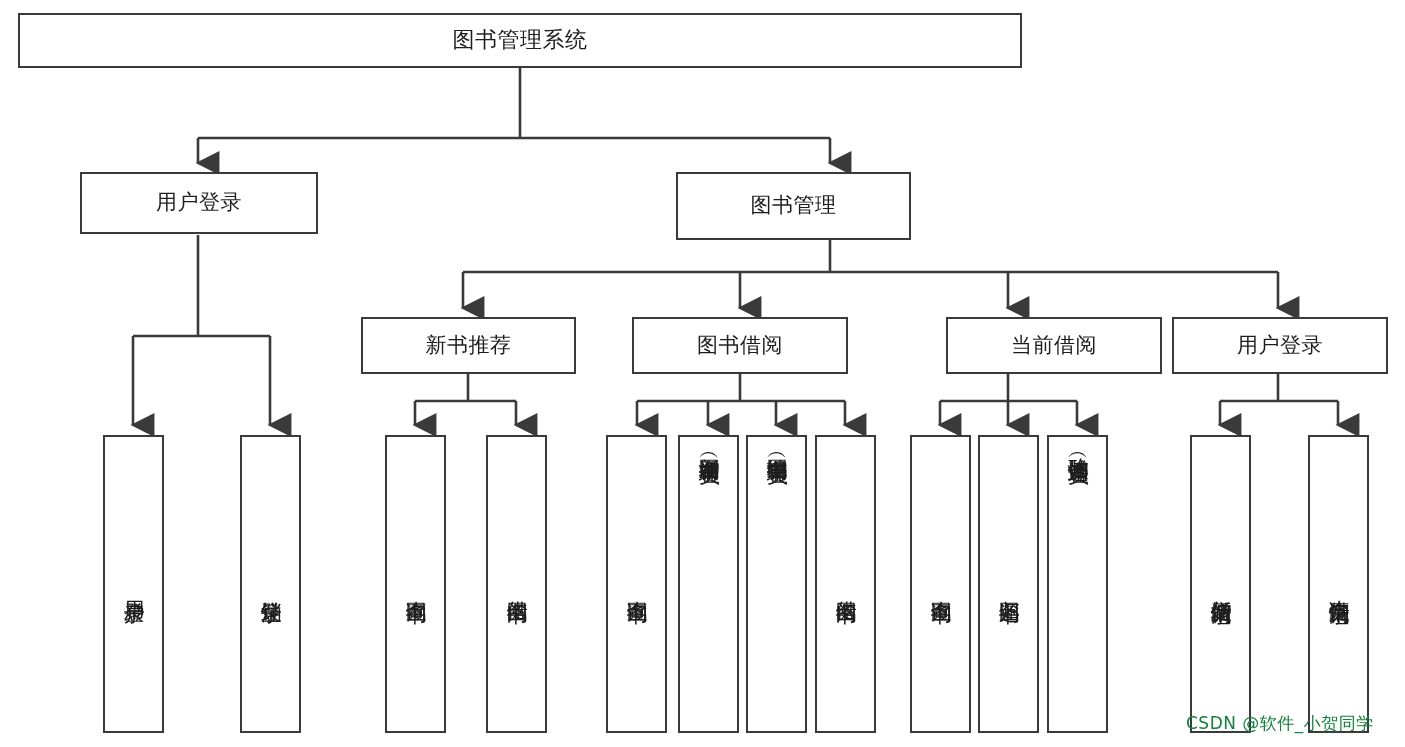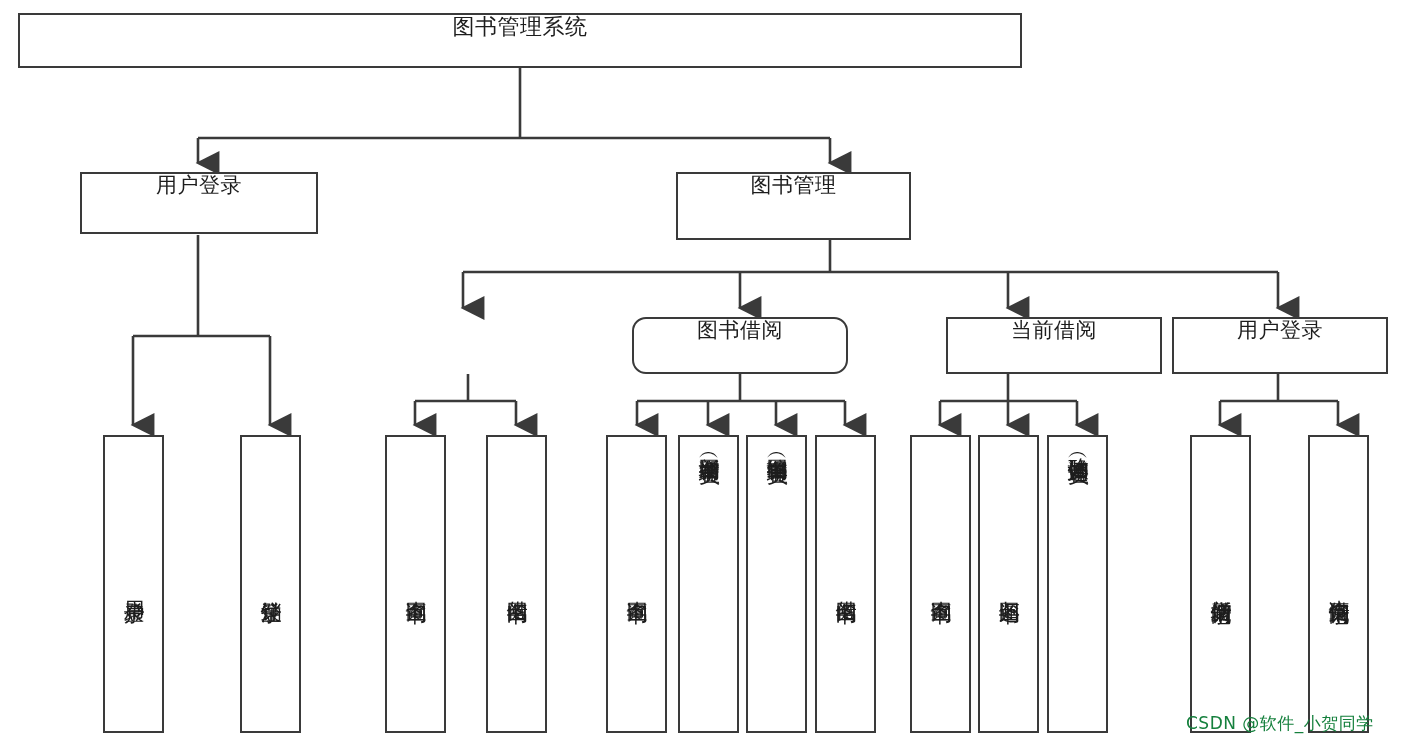--- a/index.html
+++ b/index.html
@@ -25,21 +25,21 @@
     width: 1405px;
     height: 747px;
     pointer-events: none;
   }
   .node {
     position: absolute;
     box-sizing: border-box;
     border: 2.5px solid #3a3a3a;
     background: #ffffff;
     display: flex;
-    align-items: flex-start;
+    align-items: center;
     justify-content: center;
     color: #1d1d1d;
   }
   .node-h {
     font-size: 21px;
     letter-spacing: 0.5px;
     line-height: 1.1;
   }
   .node-root {
     font-size: 22px;
@@ -136,22 +136,25 @@
   </div>
 
   <div class="node node-h" style="left:80px; top:172px; width:238px; height:62px;">
     <span>用户登录</span>
   </div>
 
   <div class="node node-h" style="left:676px; top:172px; width:235px; height:68px;">
     <span>图书管理</span>
   </div>
 
-
-  <div class="node node-h" style="left:632px; top:317px; width:216px; height:57px;border-radius:14px;">
+  <div class="node node-h" style="left:361px; top:317px; width:215px; height:57px;">
+    <span>新书推荐</span>
+  </div>
+
+  <div class="node node-h" style="left:632px; top:317px; width:216px; height:57px;">
     <span>图书借阅</span>
   </div>
 
   <div class="node node-h" style="left:902px; top:317px; width:216px; height:57px;margin-left:44px;">
     <span>当前借阅</span>
   </div>
 
   <div class="node node-h" style="left:1172px; top:317px; width:216px; height:57px;">
     <span>用户登录</span>
   </div>

